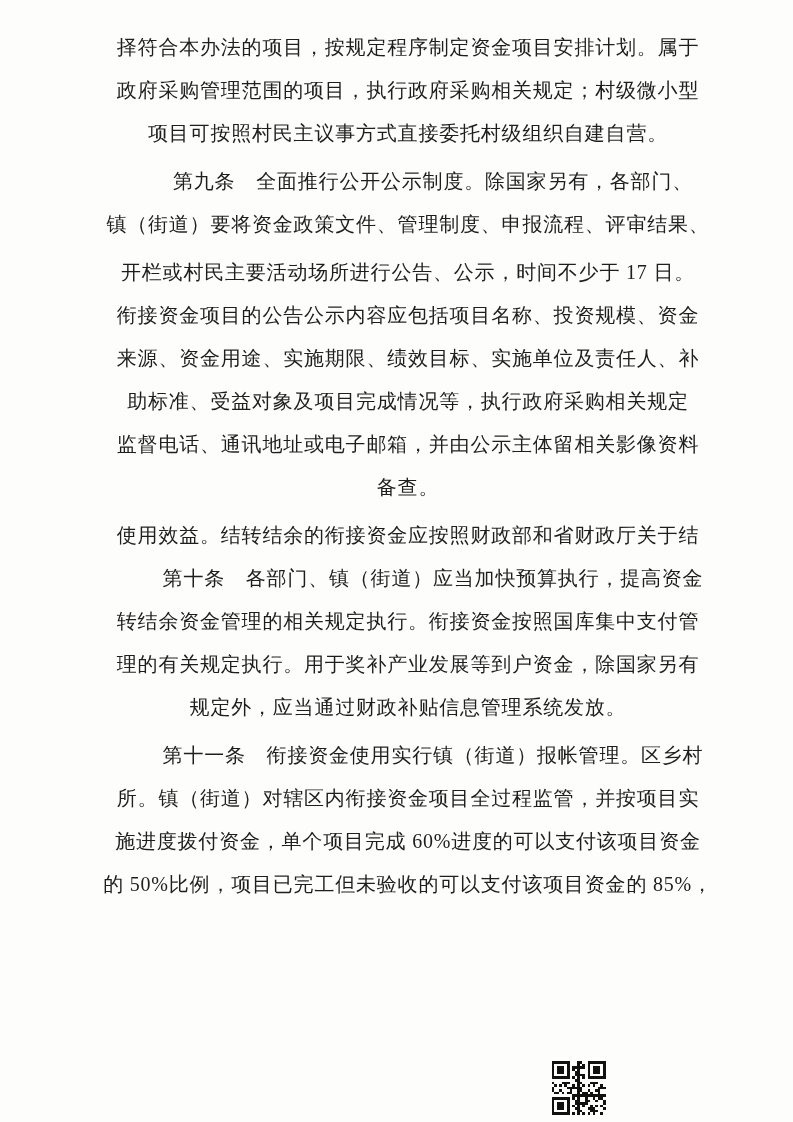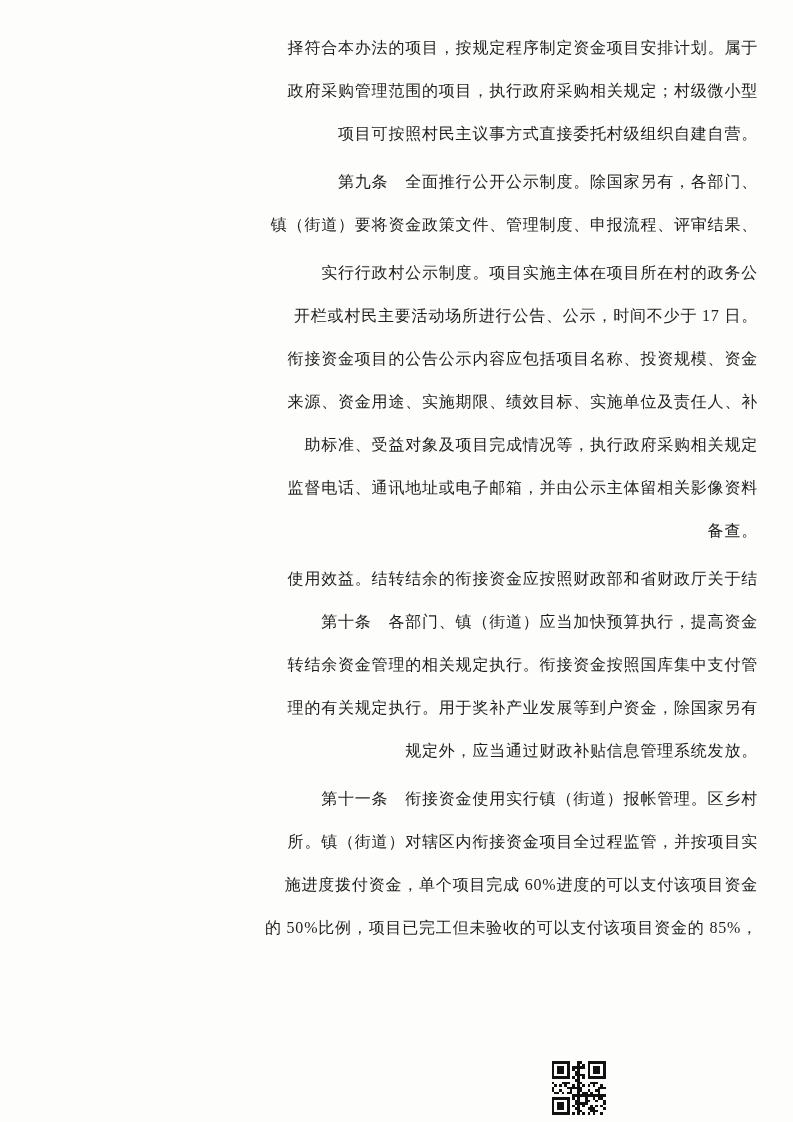--- a/index.html
+++ b/index.html
@@ -22,27 +22,27 @@
     position: absolute;
     left: 58px;
     top: 26px;
     width: 700px;
   }
   .para {
     margin: 0 0 5px 0;
   }
   .line {
     font-family: "Liberation Serif", "DejaVu Serif", serif;
-    font-size: 16px;
+    font-size: 20px;
     letter-spacing: 0.8px;
     line-height: 43px;
     height: 43px;
     color: #1e1e1e;
     white-space: nowrap;
-    text-align: right;
+    text-align: center;
   }
   .line.indent {
     padding-left: 50px;
   }
   .footer {
     position: absolute;
     left: 493px;
     top: 1061px;
     display: flex;
     align-items: center;
@@ -72,21 +72,20 @@
       <div class="para">
         <div class="line">择符合本办法的项目，按规定程序制定资金项目安排计划。属于</div>
         <div class="line">政府采购管理范围的项目，执行政府采购相关规定；村级微小型</div>
         <div class="line">项目可按照村民主议事方式直接委托村级组织自建自营。</div>
       </div>
       <div class="para">
         <div class="line indent">第九条　全面推行公开公示制度。除国家另有，各部门、</div>
         <div class="line">镇（街道）要将资金政策文件、管理制度、申报流程、评审结果、</div>
       </div>
       <div class="para">
-        <div class="line indent">实行行政村公示制度。项目实施主体在项目所在村的政务公</div>
         <div class="line">开栏或村民主要活动场所进行公告、公示，时间不少于 17 日。</div>
         <div class="line">衔接资金项目的公告公示内容应包括项目名称、投资规模、资金</div>
         <div class="line">来源、资金用途、实施期限、绩效目标、实施单位及责任人、补</div>
         <div class="line">助标准、受益对象及项目完成情况等，执行政府采购相关规定</div>
         <div class="line">监督电话、通讯地址或电子邮箱，并由公示主体留相关影像资料</div>
         <div class="line">备查。</div>
       </div>
       <div class="para">
         <div class="line">使用效益。结转结余的衔接资金应按照财政部和省财政厅关于结</div>
         <div class="line indent">第十条　各部门、镇（街道）应当加快预算执行，提高资金</div>

